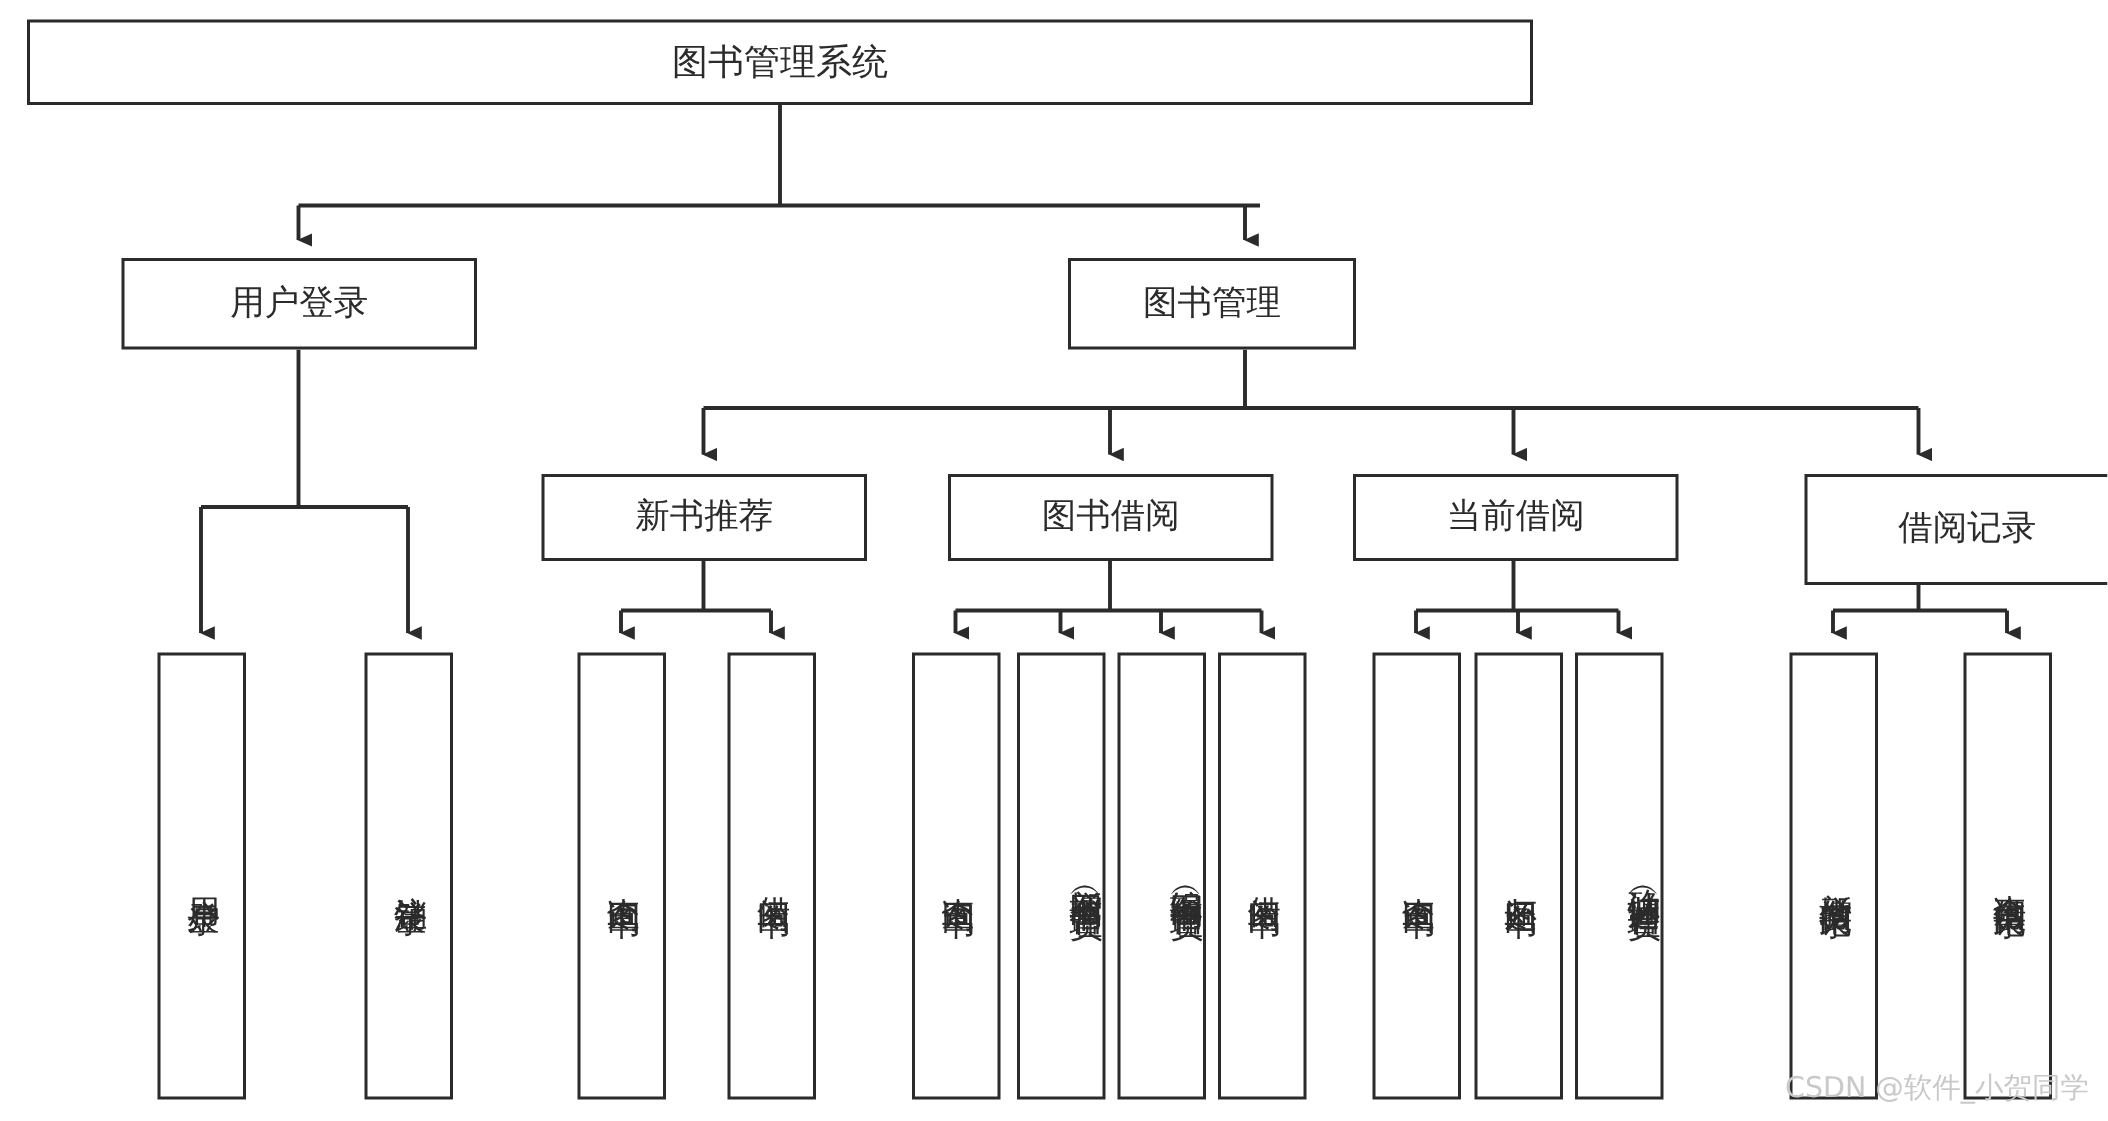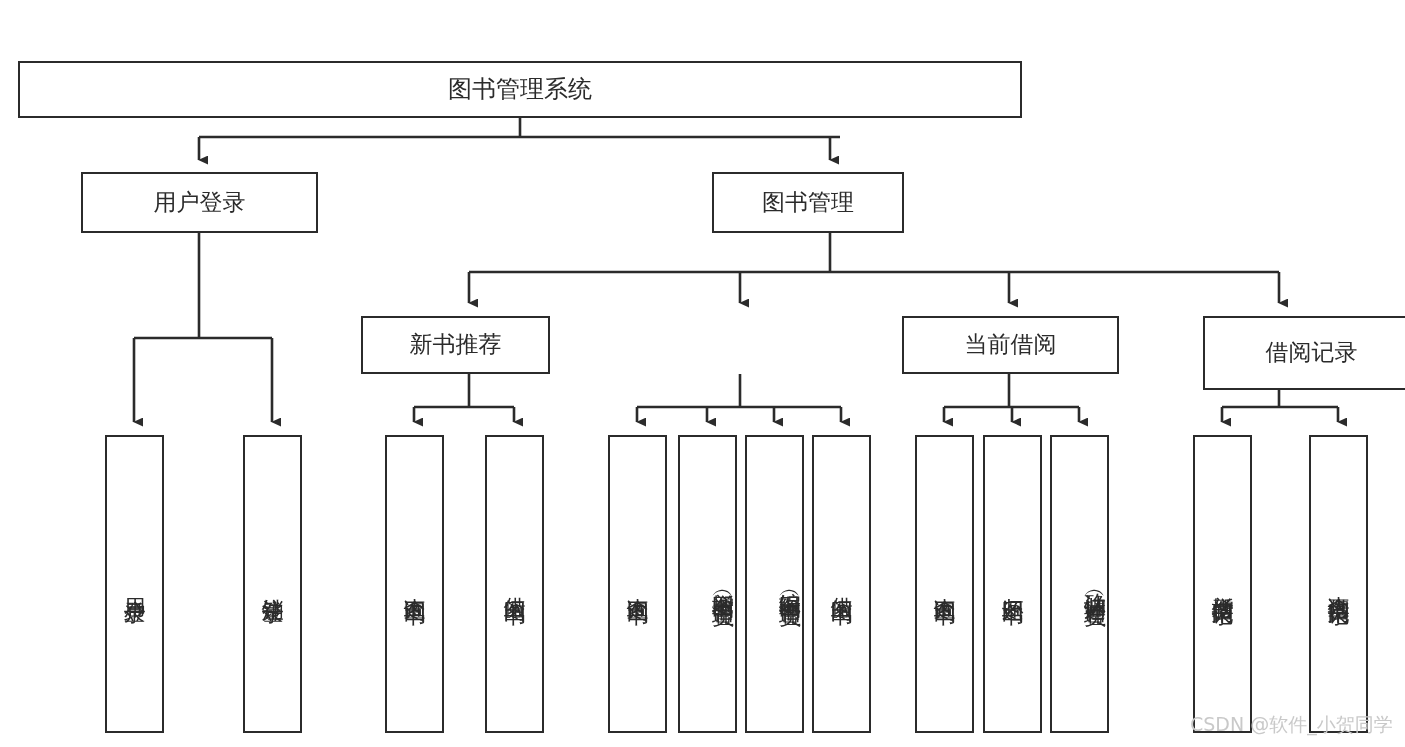--- a/index.html
+++ b/index.html
@@ -35,21 +35,20 @@
     justify-content: center;
     color: #2b2b2b;
     line-height: 1.12;
   }
   .node.h {           
     writing-mode: horizontal-tb;
     font-size: 23px;
   }
   .node.root {
     font-size: 24px;
-    margin-top: 48px;
   }
   .node.v {           
     writing-mode: vertical-rl;
     text-orientation: upright;
     font-size: 22px;
     letter-spacing: 2px;
     padding-top: 6px;
     padding-bottom: 6px;
   }
   .node.v.align-top {
@@ -130,24 +129,27 @@
   </div>
 
   <div class="node h" style="left:81px; top:172px; width:237px; height:61px;">
     <span>用户登录</span>
   </div>
 
   <div class="node h" style="left:712px; top:172px; width:192px; height:61px;">
     <span>图书管理</span>
   </div>
 
-  <div class="node h" style="left:361px; top:316px; width:189px; height:58px;">
+  <div class="node h" style="left:361px; top:316px; width:217px; height:58px;">
     <span>新书推荐</span>
   </div>
 
+  <div class="node h" style="left:632px; top:316px; width:217px; height:58px;">
+    <span>图书借阅</span>
+  </div>
 
   <div class="node h" style="left:902px; top:316px; width:217px; height:58px;">
     <span>当前借阅</span>
   </div>
 
   <div class="node h" style="left:1203px; top:316px; width:217px; height:74px;">
     <span>借阅记录</span>
   </div>
 
   <div class="node v" style="left:105px; top:435px; width:59px; height:298px;">

